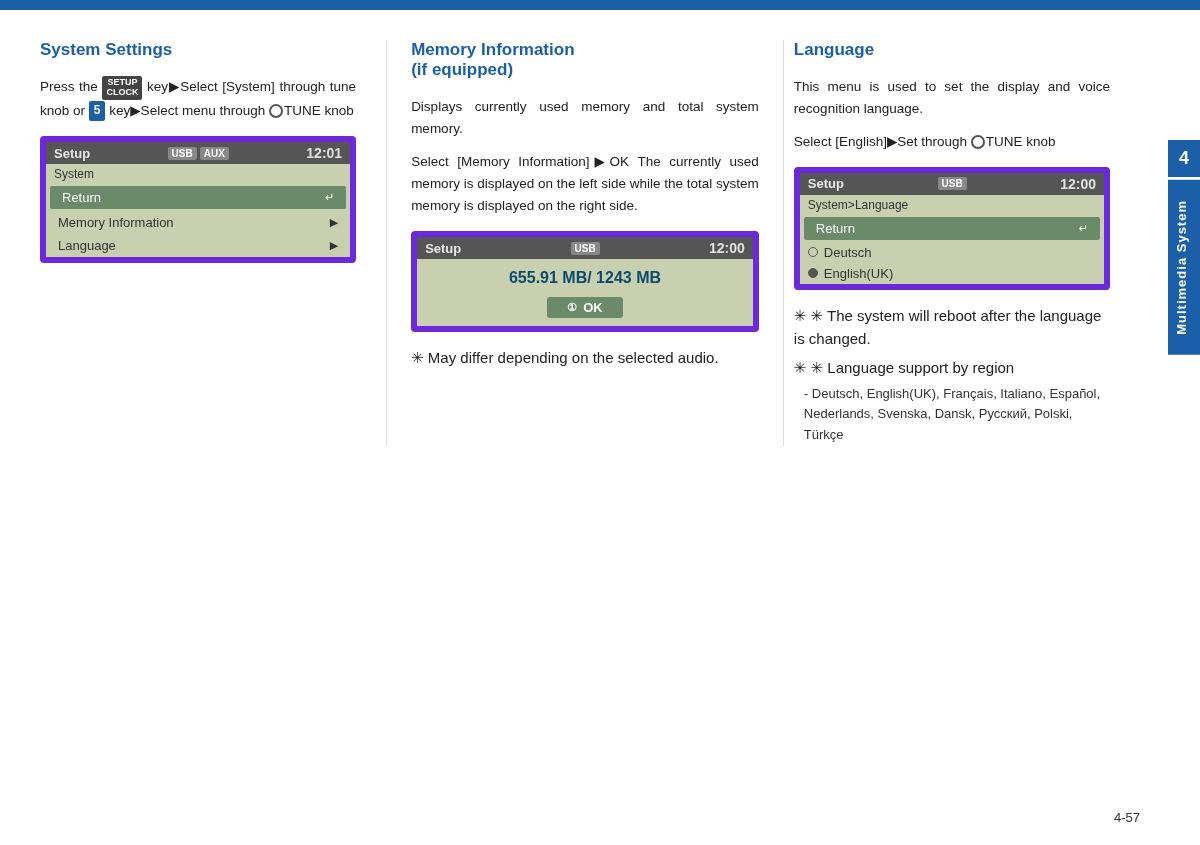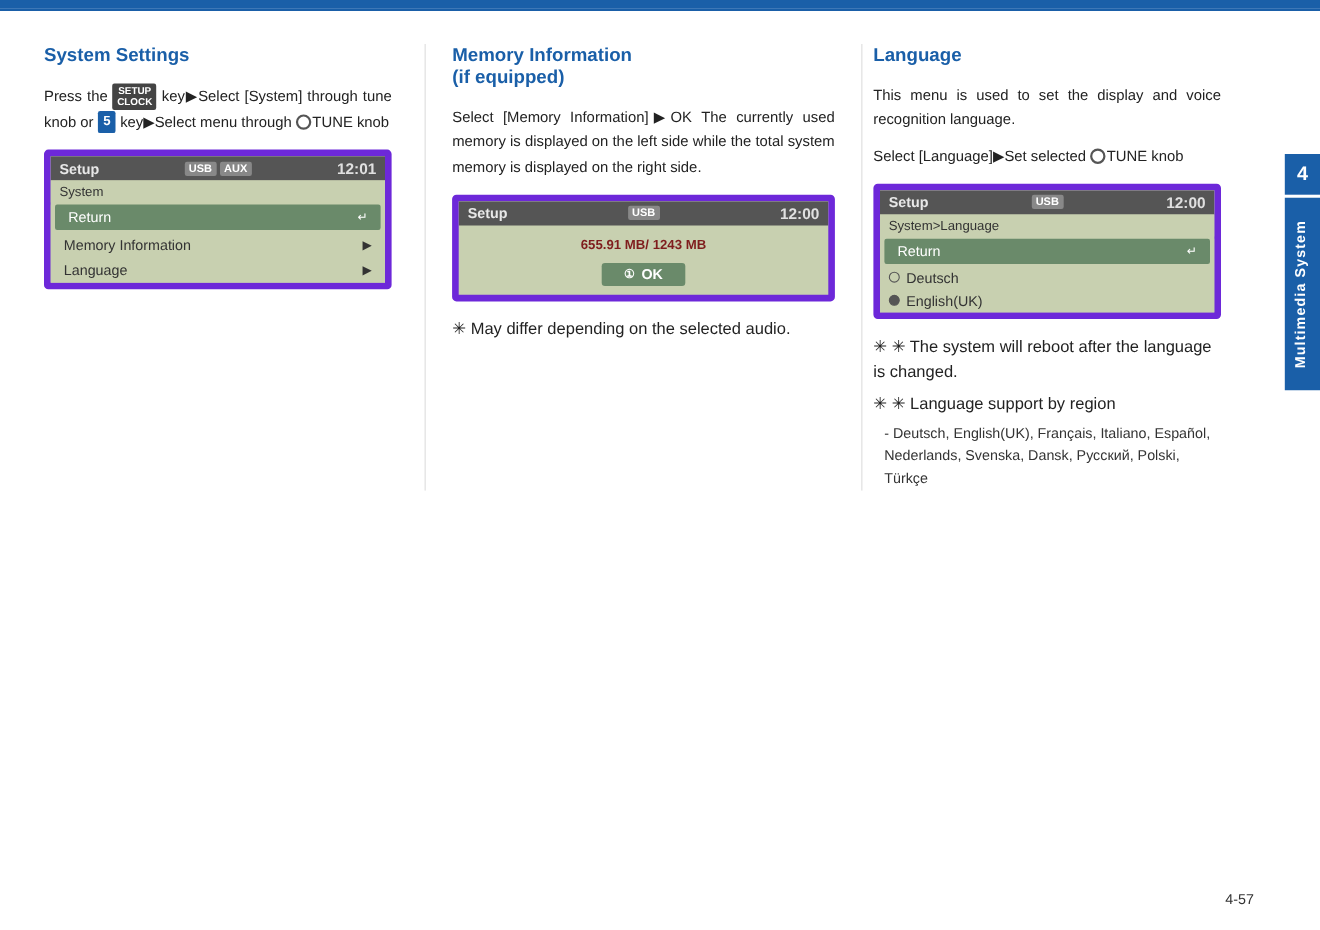--- a/index.html
+++ b/index.html
@@ -153,23 +153,23 @@
       margin: 2px 4px;
     }
 
     .lcd-menu-item .arrow {
       font-size: 11px;
     }
 
     
     .lcd-memory-value {
       text-align: center;
-      font-size: 12px;
-      font-weight: bold;
-      color: #7f1d1d;
+      font-size: 16px;
+      font-weight: bold;
+      color: #0c4a6e;
       padding: 10px 0 6px 0;
     }
 
     .lcd-ok-btn {
       display: flex;
       justify-content: center;
       padding: 4px 0 8px 0;
     }
 
     .lcd-ok-inner {
@@ -342,20 +342,21 @@
     </div>
   </div>
 
   <div class="col-mid">
     <div class="section-title">
       <span>Memory Information</span><br>
       <span>(if equipped)</span>
     </div>
 
     <div class="body-text">
+      <p>Displays currently used memory and total system memory.</p>
       <p>Select [Memory Information]▶OK The currently used memory is displayed on the left side while the total system memory is displayed on the right side.</p>
     </div>
 
     <div class="lcd-screen">
       <div class="lcd-header">
         <span>Setup</span>
         <div class="badges">
           <span class="lcd-badge usb">USB</span>
         </div>
         <span class="lcd-time">12:00</span>
@@ -371,21 +372,21 @@
 
     <div class="note-text">✳ May differ depending on the selected audio.</div>
   </div>
 
   <div class="col" style="padding-right: 50px;">
     <div class="section-title">Language</div>
 
     <div class="body-text">
       <p>This menu is used to set the display and voice recognition language.</p>
       <p>
-        <span>Select [Language]▶Set selected </span><span class="tune-icon"></span><span>TUNE knob</span>
+        <span>Select [English]▶Set through </span><span class="tune-icon"></span><span>TUNE knob</span>
       </p>
     </div>
 
     <div class="lcd-screen">
       <div class="lcd-header">
         <span>Setup</span>
         <div class="badges">
           <span class="lcd-badge usb">USB</span>
         </div>
         <span class="lcd-time">12:00</span>

